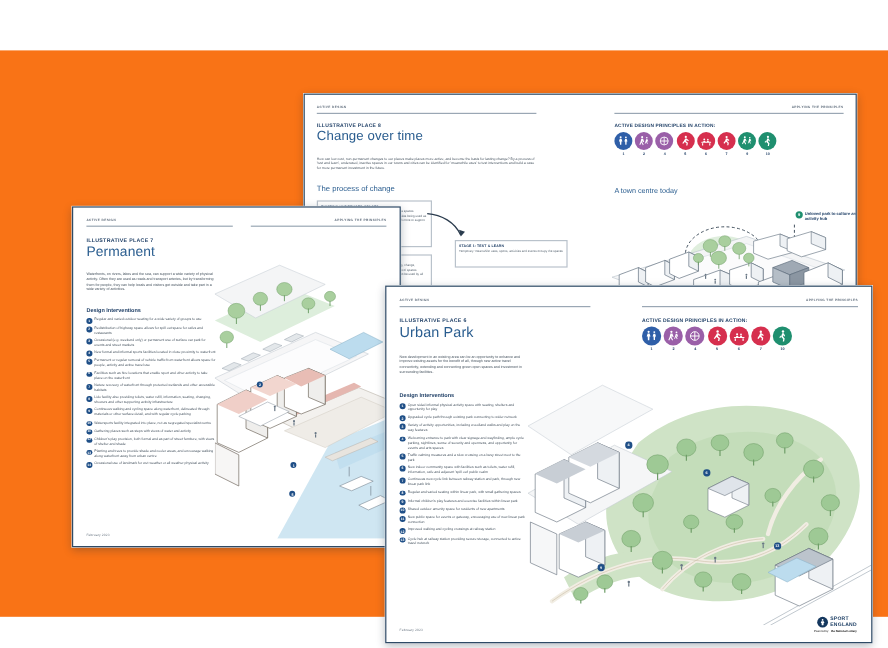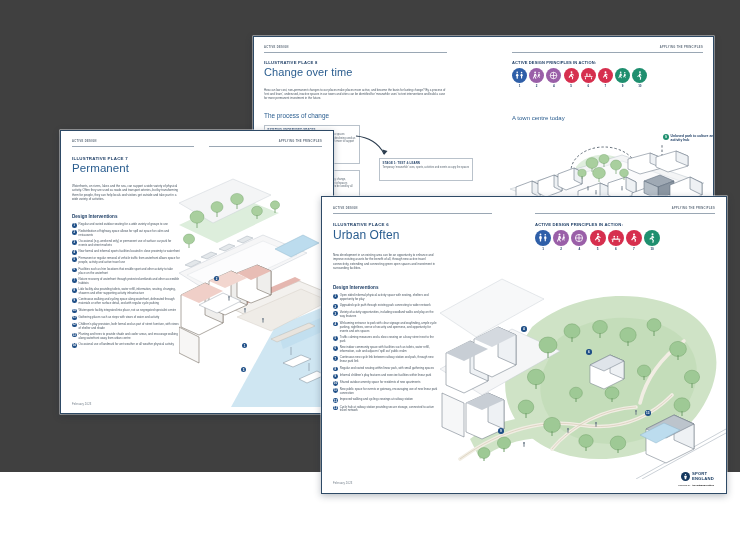--- a/index.html
+++ b/index.html
@@ -2,21 +2,21 @@
 <html><head>
 <meta charset="utf-8">
 <title>Active Design — Illustrative Places</title>
 <style>
   html,body{margin:0;padding:0;}
   body{
     width:740px;height:540px;overflow:hidden;background:#ffffff;
     font-family:"Liberation Sans", sans-serif;
     -webkit-font-smoothing:antialiased;
   }
-  .stage{position:relative;width:740px;height:472px;background:#404040;}
+  .stage{position:relative;width:740px;height:472px;background:#f97316;margin-top:42px;}
 
   
   .page{
     position:absolute;background:#ffffff;
     border:1px solid #2e4a66;
     box-shadow:0 2px 7px rgba(20,35,55,.30), 0 0 0 .5px rgba(255,255,255,.9);
     overflow:hidden;
   }
   .page-inner{position:absolute;inset:0;}
 
@@ -496,21 +496,21 @@
     <div class="page-inner">
 
       <div class="runhead" style="top:10px;left:11px;right:11px;">
         <span class="rh-left">ACTIVE DESIGN</span>
         <span class="rh-right">APPLYING THE PRINCIPLES</span>
       </div>
       <div class="rule" style="left:11px;top:16px;width:159px;"></div>
       <div class="rule" style="left:213px;top:16px;width:180px;"></div>
 
       <div class="eyebrow" style="left:11px;top:25px;font-size:4.4px;">ILLUSTRATIVE PLACE 6</div>
-      <div class="bigtitle" style="left:11px;top:31px;font-size:12px;">Urban Often</div>
+      <div class="bigtitle" style="left:11px;top:31px;font-size:12px;">Urban Park</div>
 
       <div class="body-copy" style="left:11px;top:56px;width:104px;font-size:3px;">New development in an existing area can be an opportunity to enhance and improve existing assets for the benefit of all, through new active travel connectivity, extending and connecting green open spaces and investment in surrounding facilities.</div>
 
       <div class="sec-label" style="left:11px;top:88px;font-size:4.6px;">Design Interventions</div>
 
       <div class="ivlist" id="up-list" style="left:11px;top:97px;width:106px;">
           <div class="iv">
             <span class="bul" style="width: 4.8px; height: 4.8px; font-size: 2.88px;">1</span>
             <span class="txt" style="font-size: 2.9px;">Open sided informal physical activity space with seating, shelters and opportunity for play</span>
           </div>

